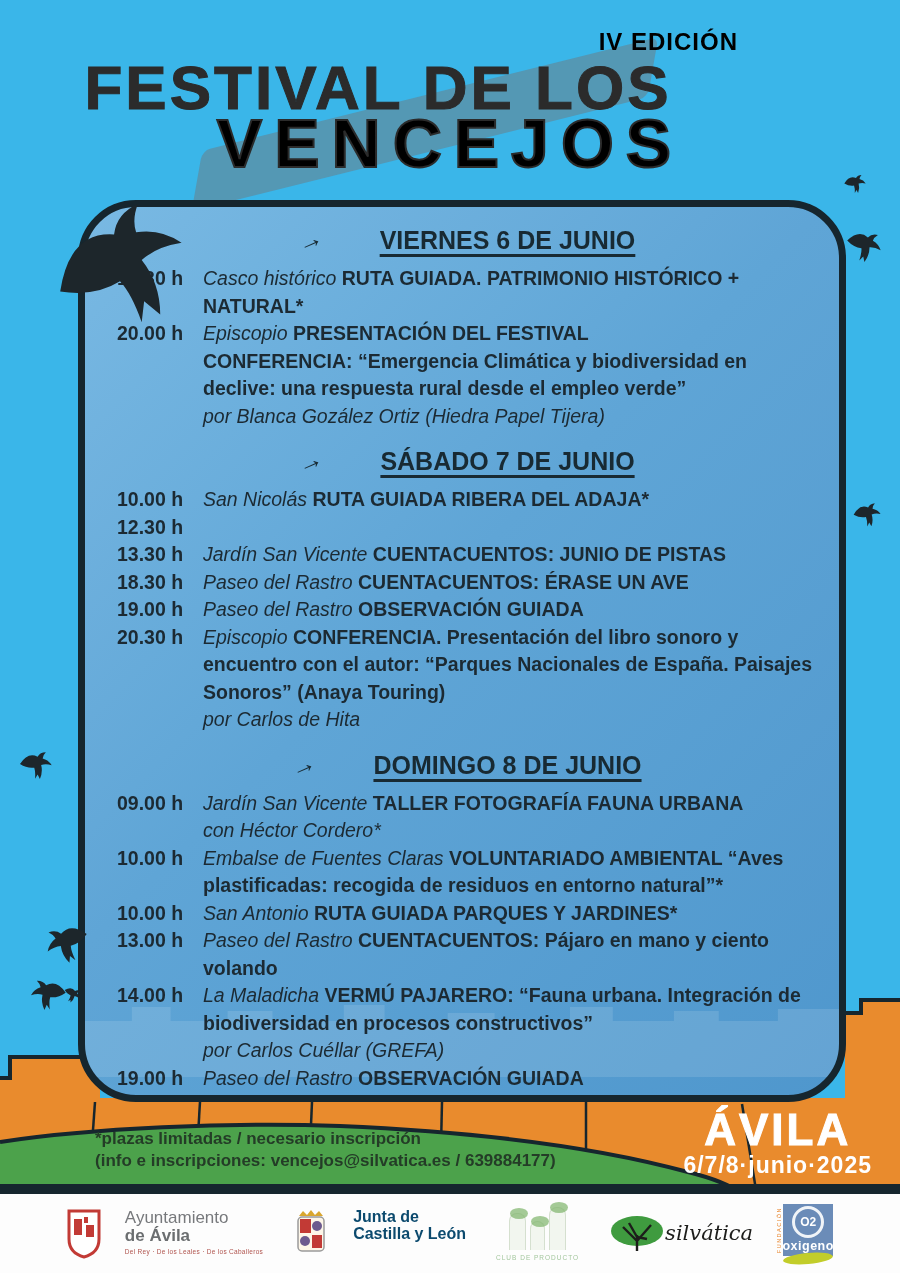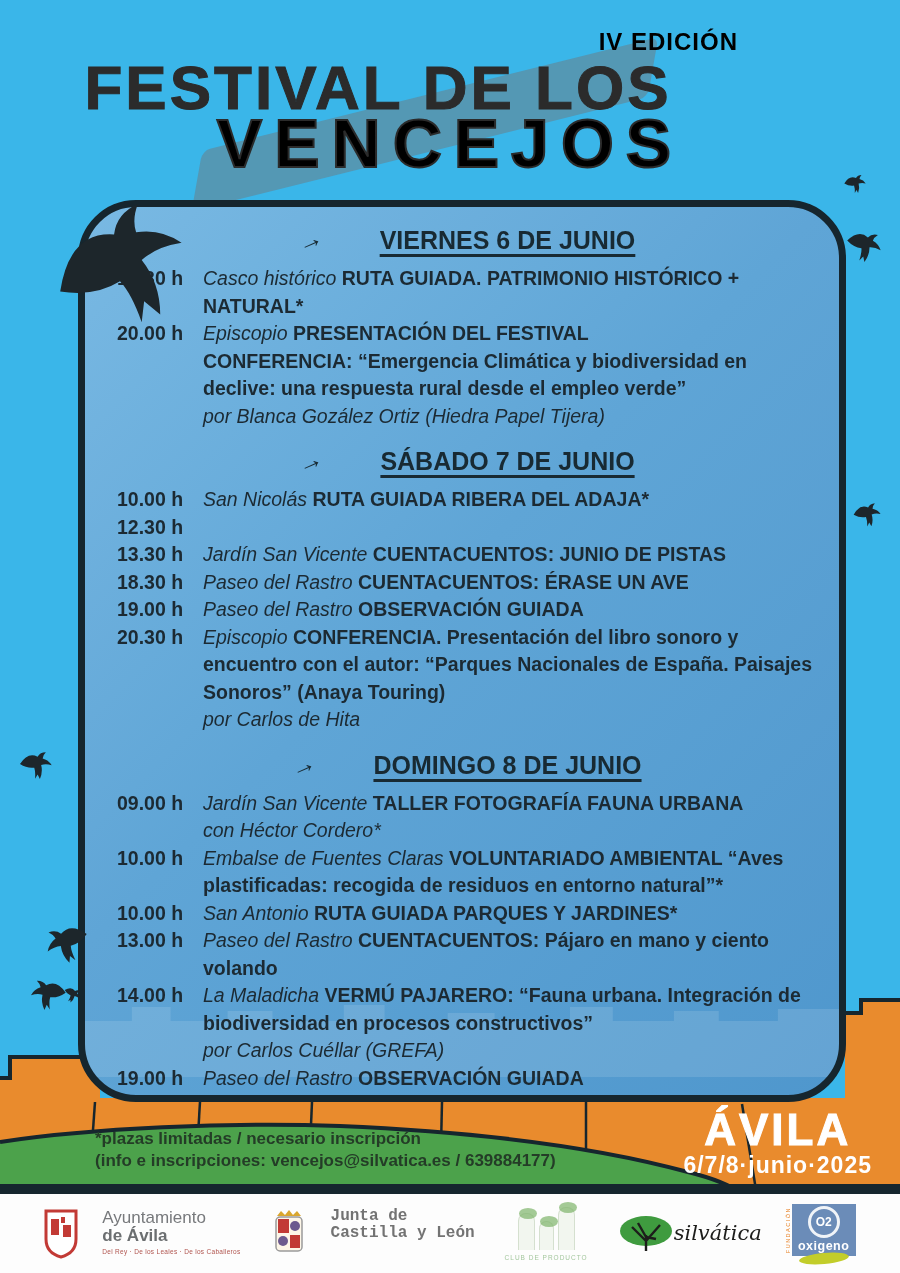--- a/index.html
+++ b/index.html
@@ -51,32 +51,32 @@
   .avila .city{font-size:44px;font-weight:bold;letter-spacing:3px;line-height:44px;
     -webkit-text-stroke:1px #fff;}
   .avila .dates{font-size:23px;font-weight:bold;letter-spacing:1px;line-height:26px;}
   .logo-strip{position:absolute;left:0;top:1194px;width:900px;height:79px;background:#fdfdfd;
     z-index:5;display:flex;align-items:center;justify-content:center;gap:30px;}
   
   .logo{display:flex;align-items:flex-start;gap:24px;}
   .ayto-text .l1{font-size:17px;color:#77797c;line-height:18px;}
   .ayto-text .l2{font-size:17px;color:#6b6e70;font-weight:bold;line-height:18px;}
   .ayto-text .l3{font-size:6.5px;color:#b0544e;margin-top:3px;letter-spacing:.3px;}
-  .junta-text{font-size:16px;font-weight:bold;color:#737373;line-height:17px;font-family:Liberation Mono, monospace;}
+  .junta-text{font-size:16px;font-weight:bold;color:#0c4a6e;line-height:17px;}
   .club{display:flex;flex-direction:column;align-items:center;}
   .club-towers{display:flex;align-items:flex-end;gap:4px;}
   .tower{background:#f2f6ef;border:1px solid #d5e0cf;border-bottom:none;border-radius:8px 8px 0 0;}
   .t1{width:15px;height:36px;} .t2{width:13px;height:28px;} .t3{width:15px;height:42px;}
   .leaf{width:18px;height:11px;background:#7db36a;opacity:.7;border-radius:50%;margin:-6px auto 0;}
   .club-cap{font-size:6.5px;color:#a4c79e;letter-spacing:1px;margin-top:4px;}
   .silvatica{display:flex;flex-direction:row;align-items:center;}
   .silv-name{font-family:"DejaVu Serif",serif;font-style:italic;font-size:21px;color:#1d1d1b;
     margin-top:-2px;}
   .oxigeno{position:relative;display:flex;flex-direction:column;align-items:center;}
-  .ox-sq{position:relative;width:64px;height:52px;background:#6b8cb8;display:flex;
+  .ox-sq{position:relative;width:50px;height:52px;background:#6b8cb8;display:flex;
     flex-direction:column;align-items:center;justify-content:center;}
   .ox-circle{width:26px;height:26px;border:3px solid rgba(255,255,255,.9);border-radius:50%;
     display:flex;align-items:center;justify-content:center;color:#fff;font-weight:bold;font-size:12px;}
   .ox-name{color:#fff;font-weight:bold;font-size:12.5px;letter-spacing:.5px;margin-top:1px;}
   .ox-vert{position:absolute;left:-7px;top:3px;writing-mode:vertical-rl;transform:rotate(180deg);
     font-size:5.5px;color:#e8862d;letter-spacing:1.5px;}
   .ox-swoosh{width:50px;height:11px;background:#c2cd2a;border-radius:50%;margin-top:-3px;
     transform:rotate(-5deg);}
 </style>
 </head>

